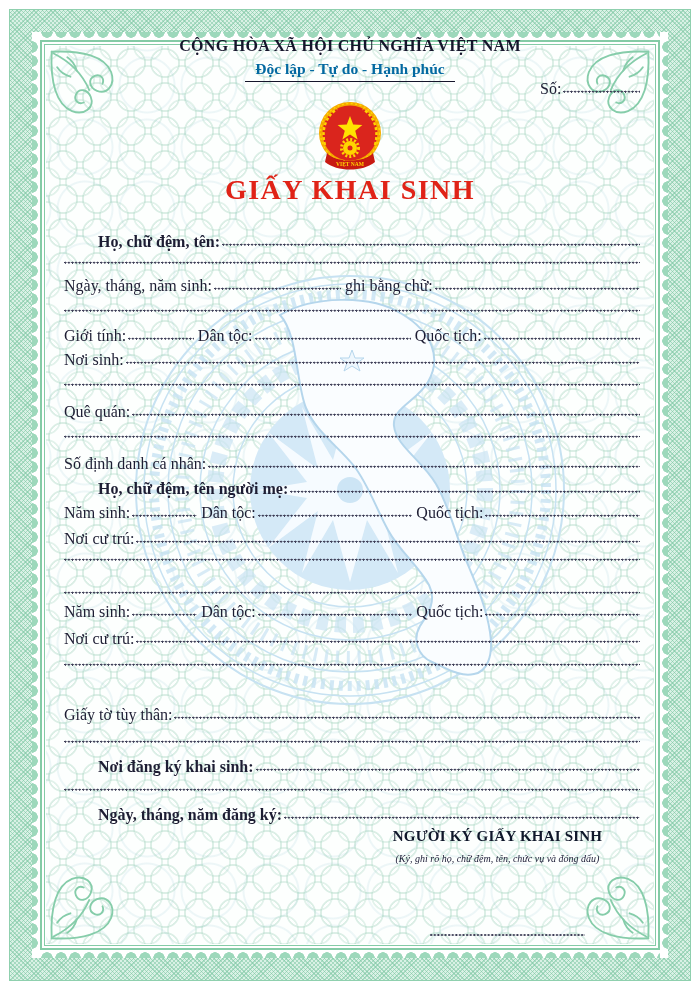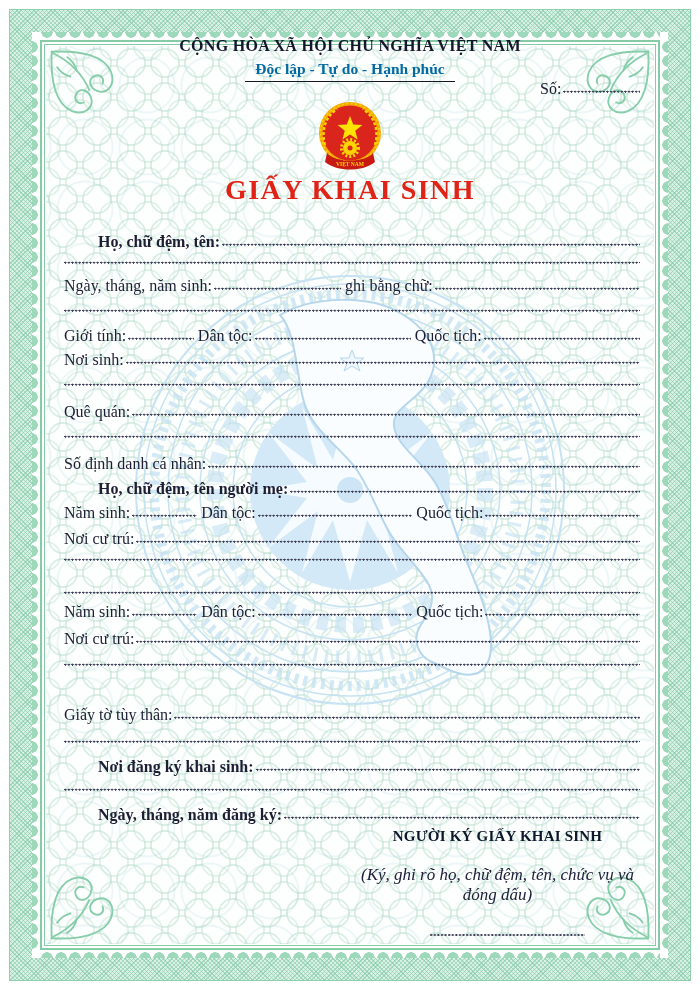--- a/index.html
+++ b/index.html
@@ -59,21 +59,21 @@
     font-size:16px;z-index:2;white-space:nowrap;}
   .lbl{padding-right:2px;line-height:1;}
   .b{font-weight:bold;margin-left:34px;}
   .dots{flex:1;height:5px;align-self:flex-end;margin-bottom:3px;
     background-image:radial-gradient(circle at 1.3px 2.6px,#3c3c55 .9px,transparent 1.2px);
     background-size:3.6px 5px;background-repeat:repeat-x;background-position:0 bottom;}
   .w42{flex:.42;} .w62{flex:.62;} .w100{flex:1;}
   .row-so{left:540px;}
   .sign{position:absolute;left:350px;width:295px;top:828px;text-align:center;z-index:2;}
   .sign-title{font-size:15px;font-weight:bold;letter-spacing:.2px;color:#0f172a;}
-  .sign-note{font-size:17px;font-style:italic;margin-top:20px;color:#20203a;}
+  .sign-note{font-size:10px;font-style:italic;margin-top:8px;color:#20203a;}
   .sig-dots{position:absolute;left:430px;width:155px;top:929px;height:8px;z-index:2;
     background-image:radial-gradient(circle at 1.3px 6px,#3c3c55 .9px,transparent 1.2px);
     background-size:3.6px 8px;background-repeat:repeat-x;}
 </style>
 </head>
 <body>
 
 <div class="page">
 
   <div class="band"></div>

